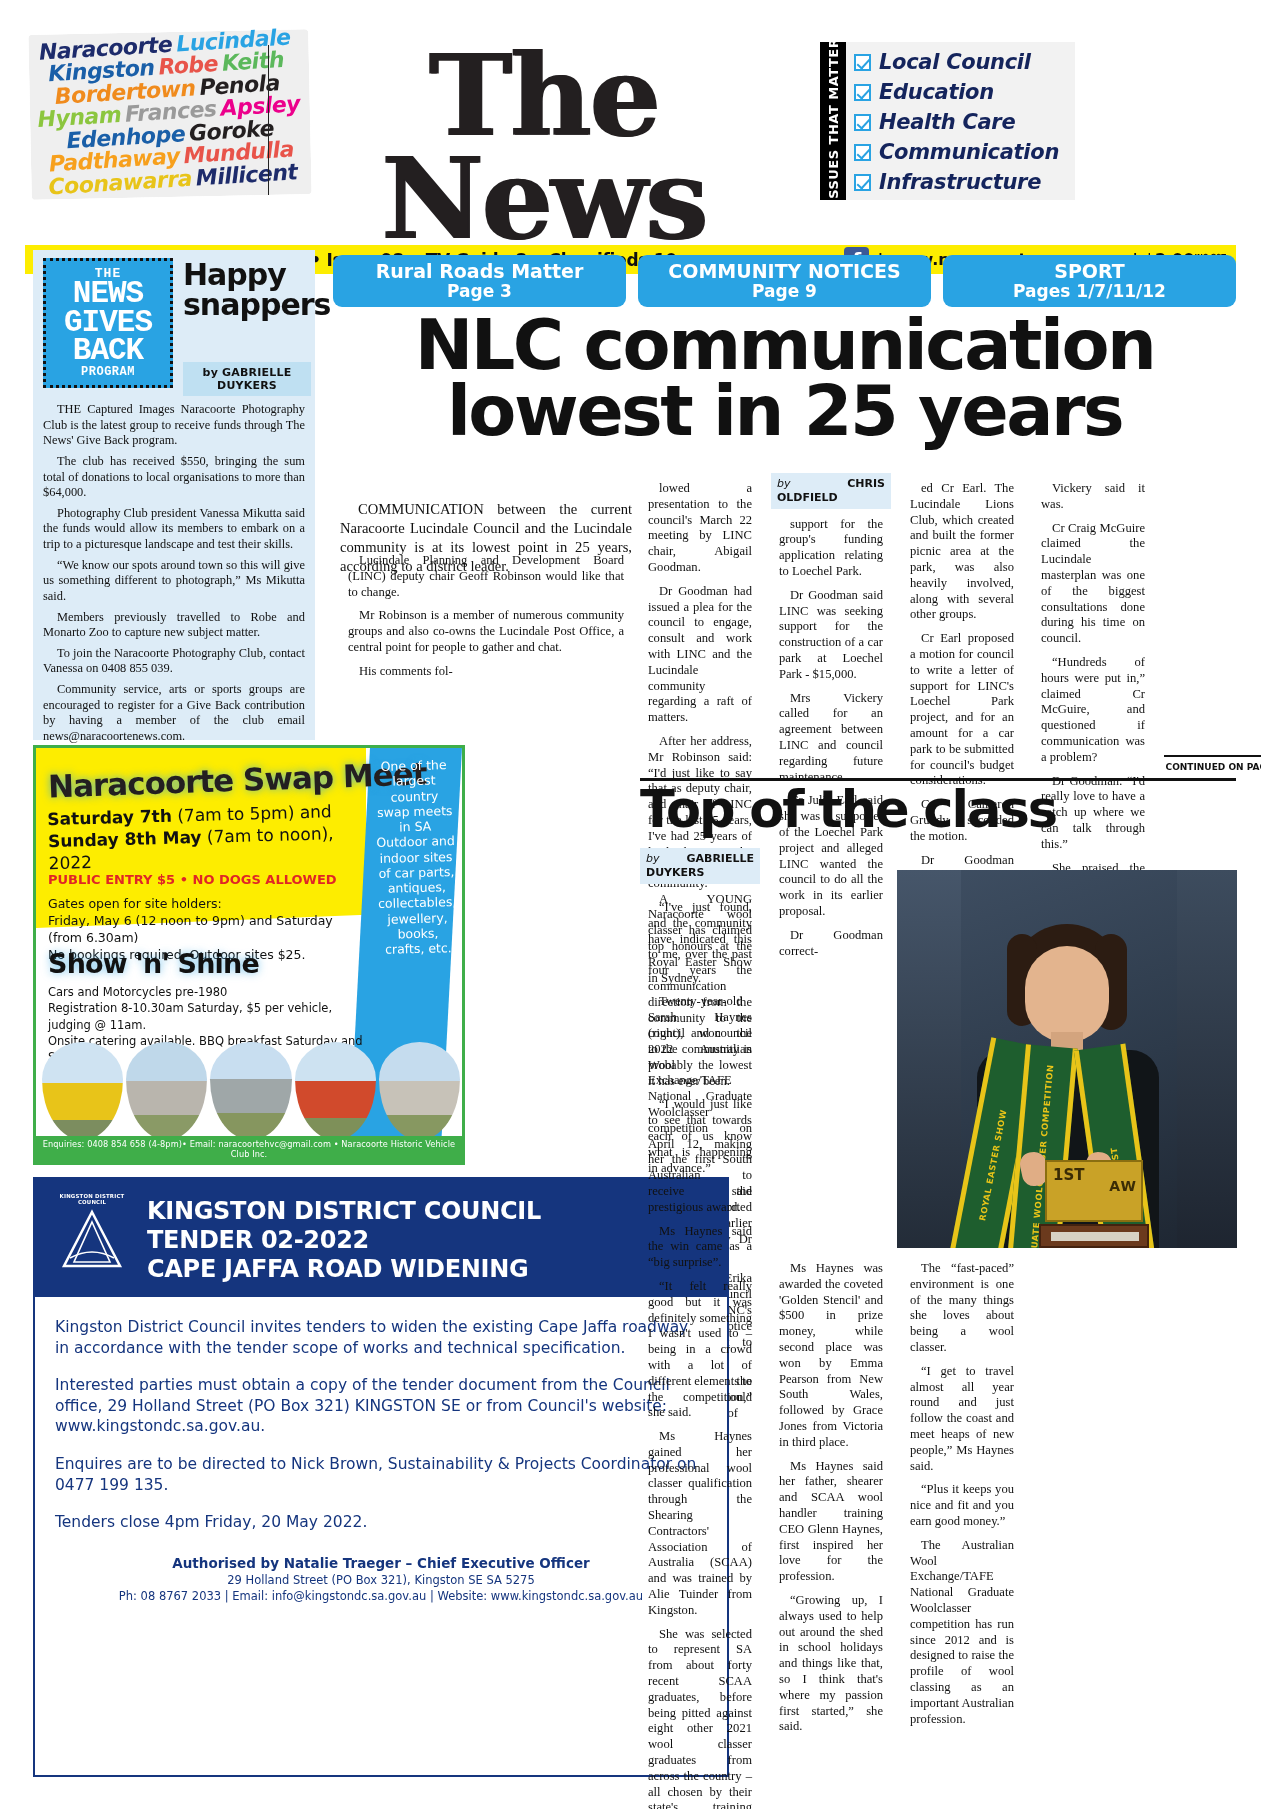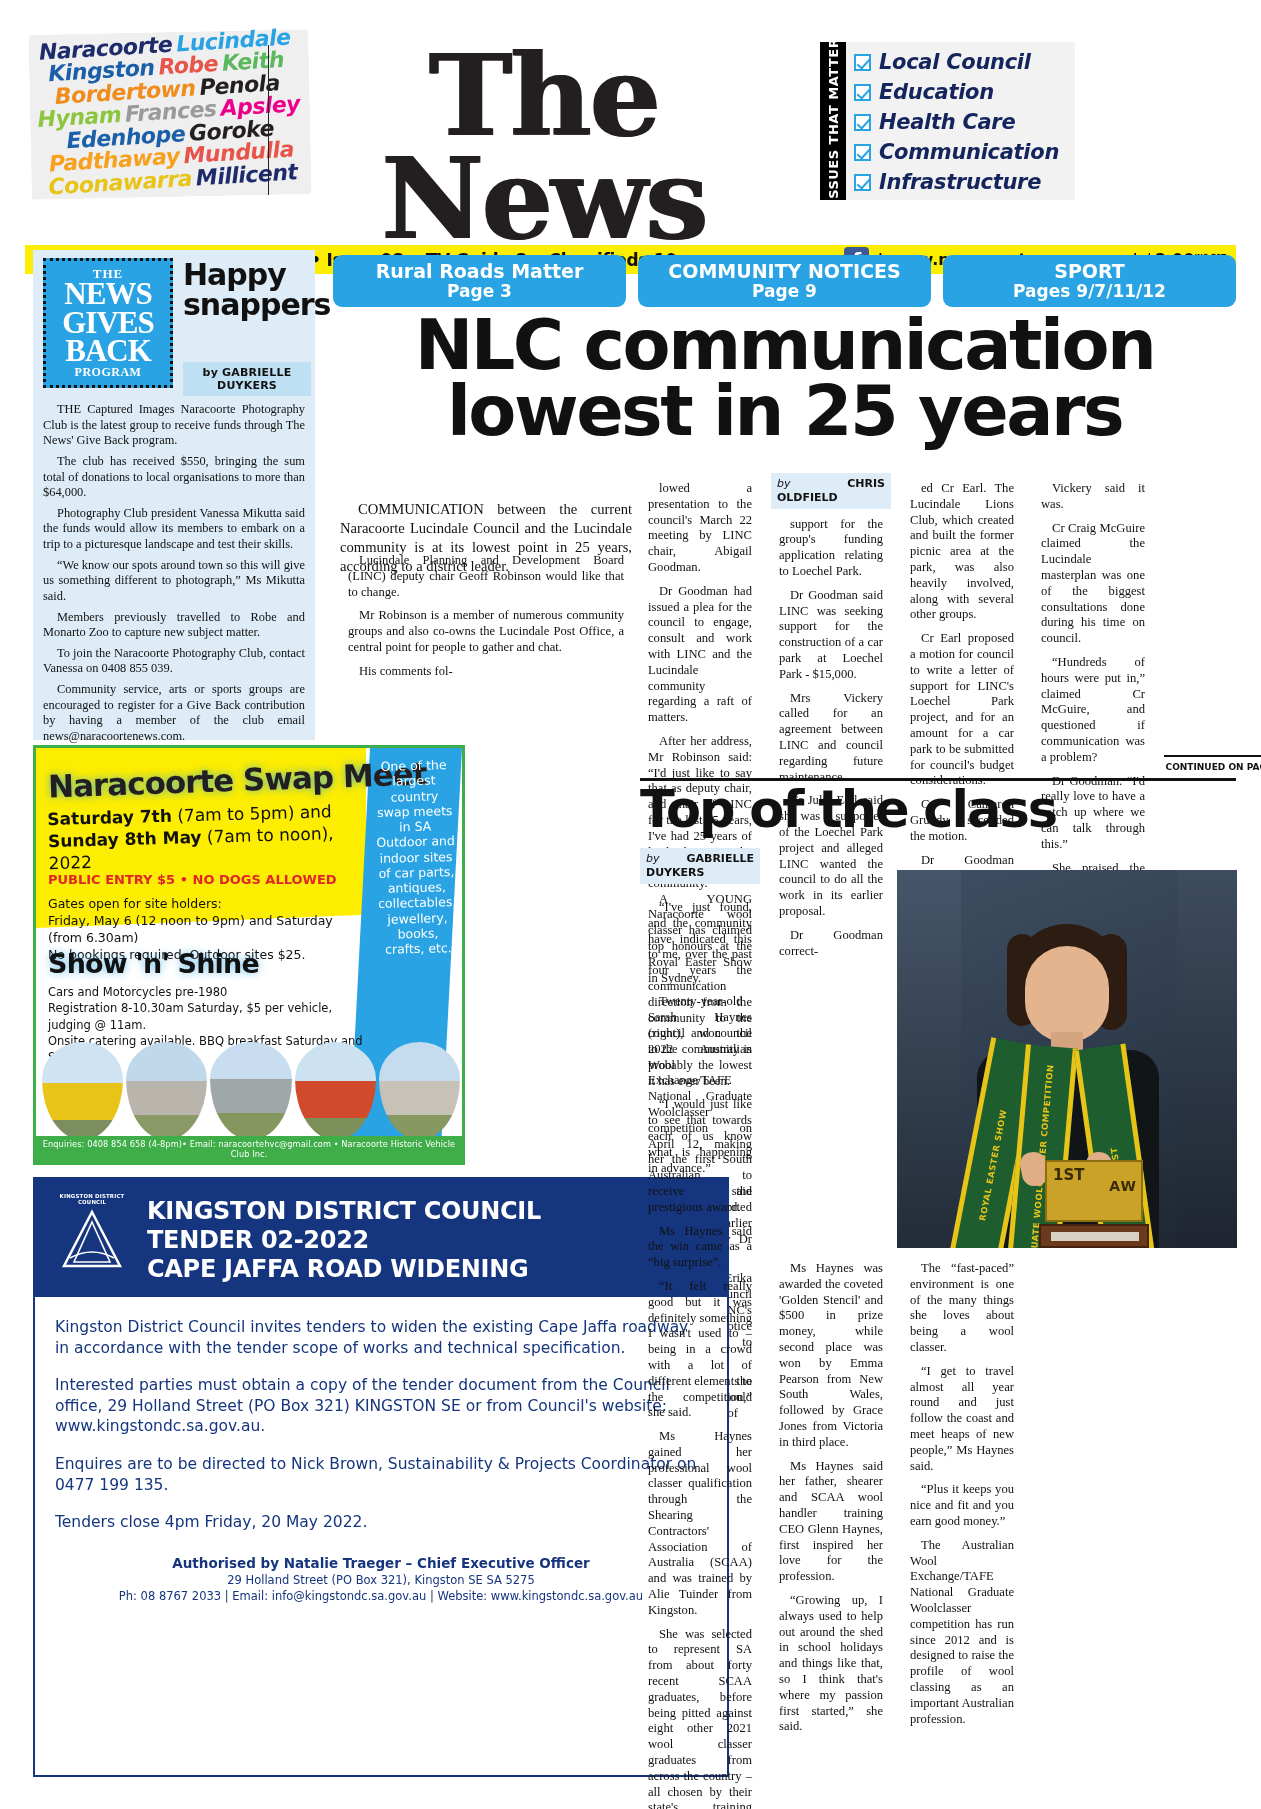--- a/index.html
+++ b/index.html
@@ -70,21 +70,21 @@
   .teaser{flex:1;background:#29a3e3;border-radius:9px;color:#fff;text-align:center;
           display:flex;flex-direction:column;justify-content:center;line-height:1.12;}
   .teaser .t1{font-family:"DejaVu Sans",sans-serif;font-weight:bold;font-size:19px;}
   .teaser .t2{font-family:"DejaVu Sans",sans-serif;font-weight:bold;font-size:17px;}
 
   
   .giveback{position:absolute;left:33px;top:250px;width:282px;height:490px;background:#ddecf7;}
   .gb-logo{position:absolute;left:10px;top:8px;width:130px;height:130px;background:#29a3e3;
            border:3px dotted #111;display:flex;flex-direction:column;align-items:center;
            justify-content:center;color:#fff;
-           font-family:Liberation Serif, serif;font-weight:bold;line-height:0.92;}
+           font-family:Liberation Mono, monospace;font-weight:bold;line-height:0.92;}
   .gb-logo .s{font-size:13px;letter-spacing:1px;}
   .gb-logo .b{font-size:31px;letter-spacing:-1px;}
   .gb-logo .p{font-size:12px;letter-spacing:0.5px;margin-top:1px;}
   .gb-head{position:absolute;left:150px;top:10px;width:125px;
            font-family:"DejaVu Sans",sans-serif;font-weight:bold;font-size:30px;
            line-height:1.0;color:#111;letter-spacing:-1px;}
   .gb-by{position:absolute;left:150px;top:112px;width:128px;background:#bfe0f2;
          font-family:"DejaVu Sans",sans-serif;font-weight:bold;font-size:11px;
          color:#111;text-align:center;padding:4px 2px;letter-spacing:0.2px;line-height:1.2;}
   .gb-body{position:absolute;left:10px;top:152px;width:262px;
@@ -278,21 +278,21 @@
       <div class="teaser">
         <div class="t1">Rural Roads Matter</div>
         <div class="t2">Page 3</div>
       </div>
       <div class="teaser">
         <div class="t1">COMMUNITY NOTICES</div>
         <div class="t2">Page 9</div>
       </div>
       <div class="teaser">
         <div class="t1">SPORT</div>
-        <div class="t2">Pages 9/7/11/12</div>
+        <div class="t2">Pages 1/7/11/12</div>
       </div>
     </div>
 
   <div class="giveback">
     <div class="gb-logo">
       <div class="s">THE</div>
       <div class="b">NEWS</div>
       <div class="b">GIVES</div>
       <div class="b">BACK</div>
       <div class="p">PROGRAM</div>

